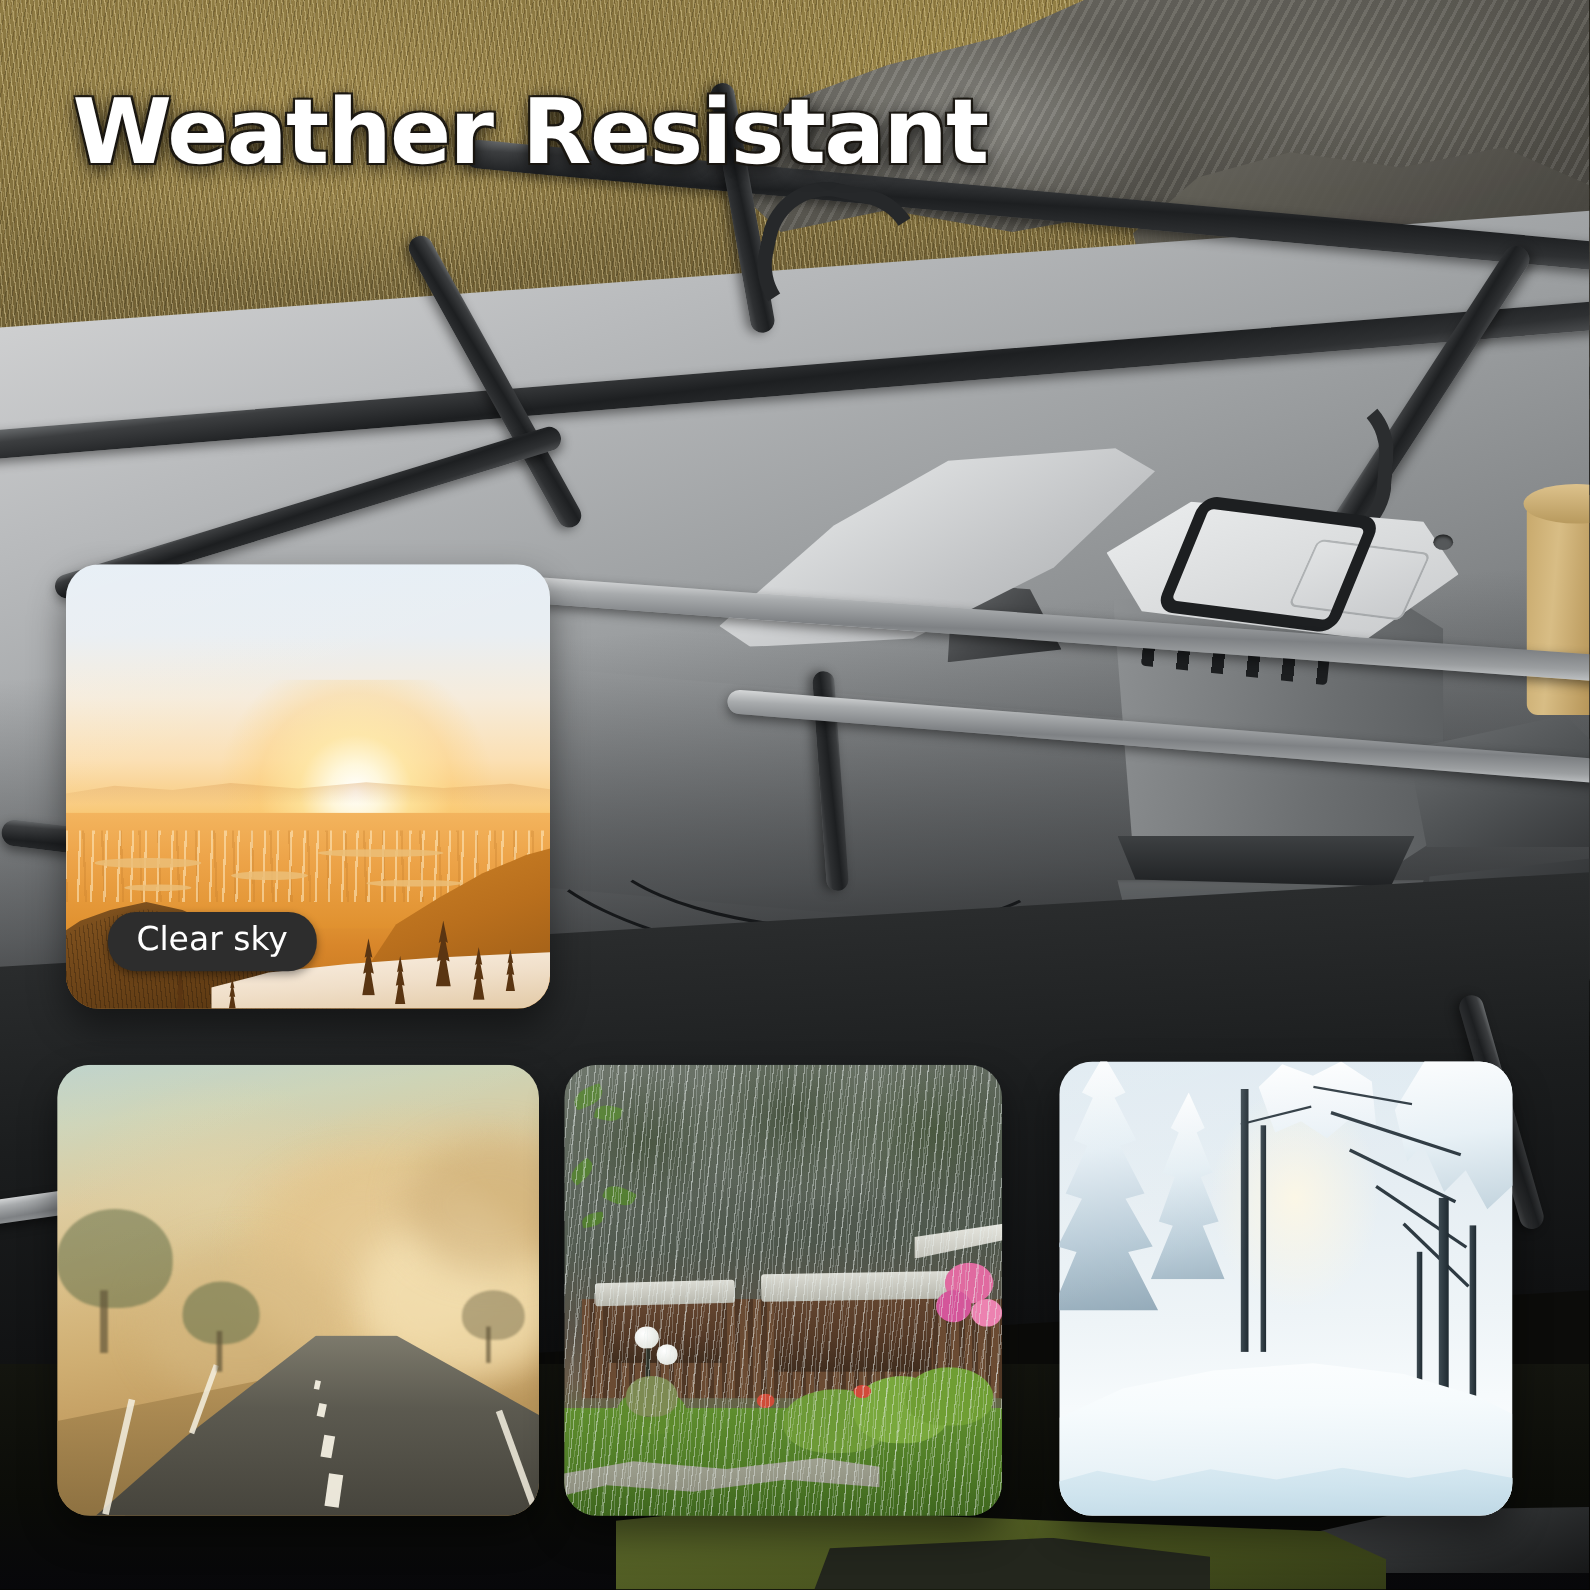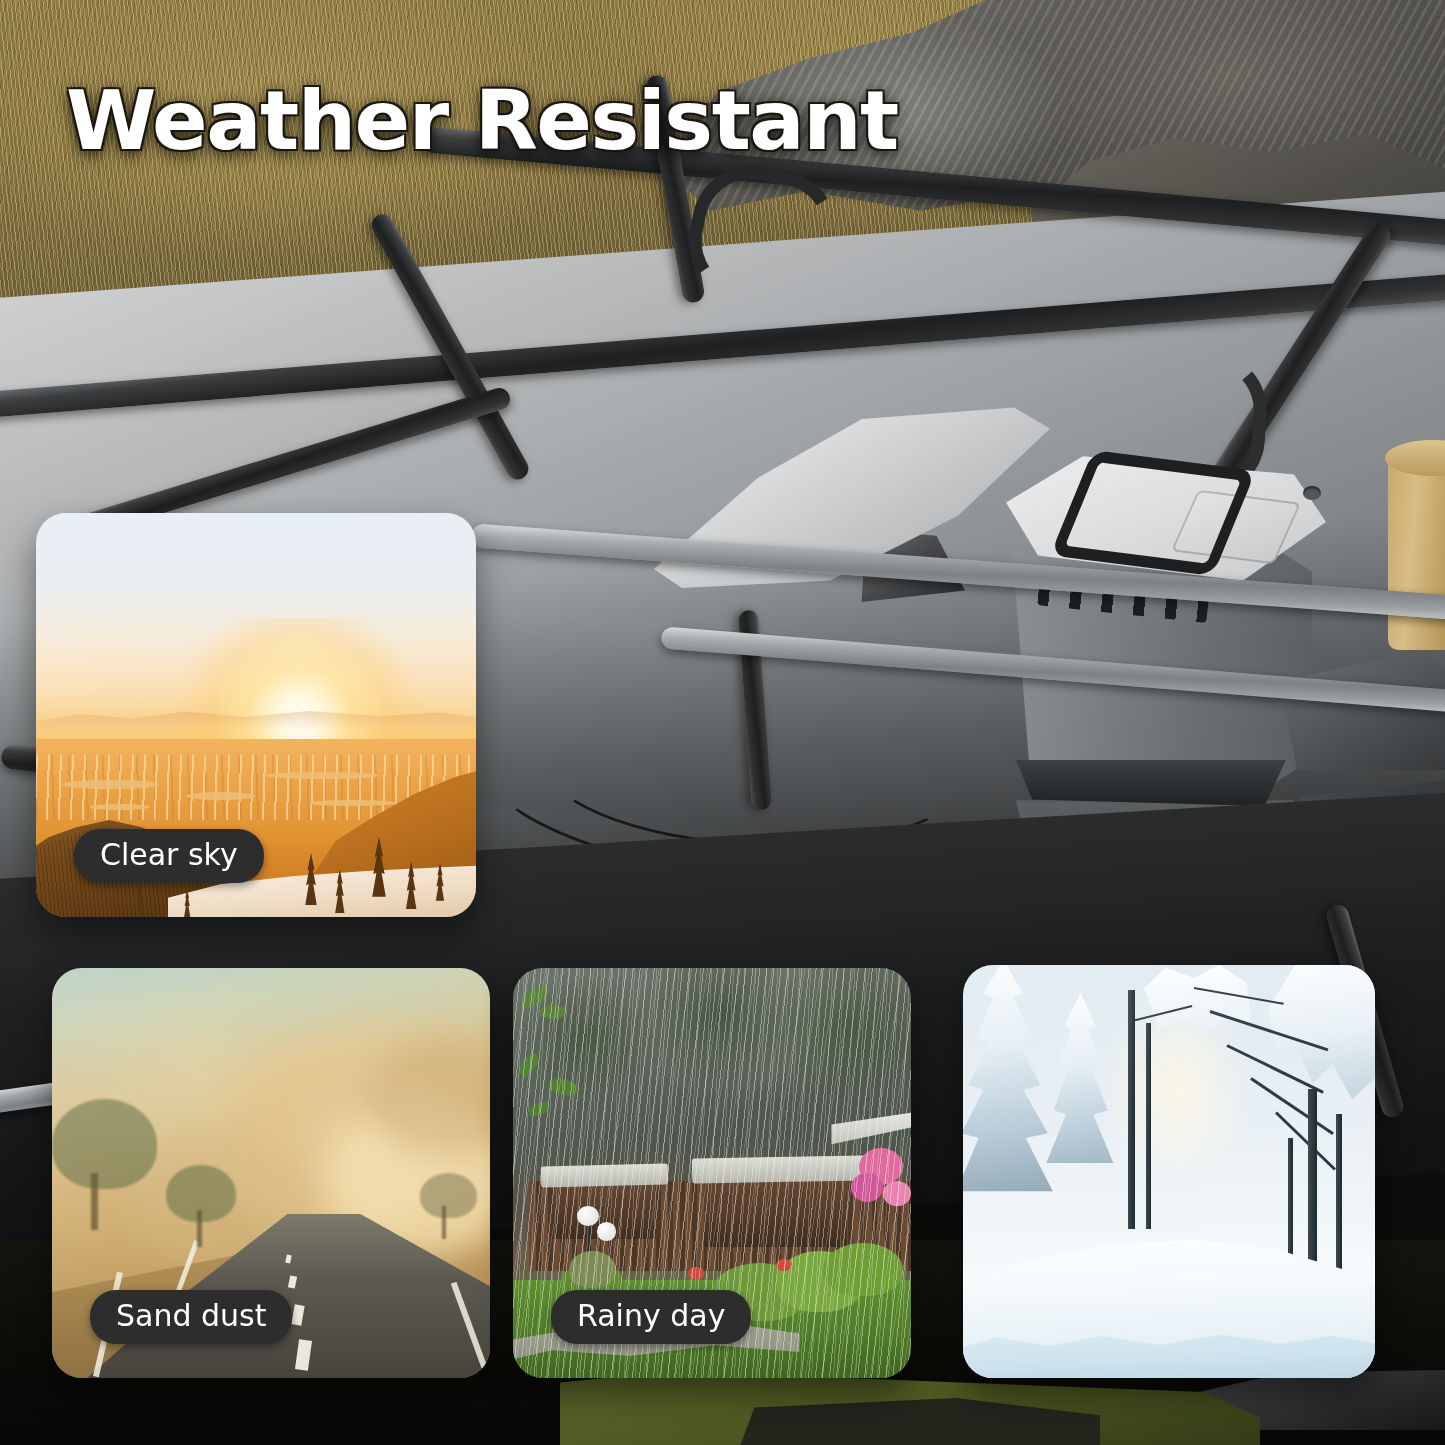--- a/index.html
+++ b/index.html
@@ -170,21 +170,21 @@
 
   
   .card{position:absolute;border-radius:30px;overflow:hidden;
     box-shadow:0 16px 34px rgba(0,0,0,.46);}
   .card-img{position:absolute;inset:0;}
   .badge{position:absolute;left:38px;bottom:34px;
     background:#2d2d2d;color:#ffffff;border-radius:26px;
     padding:11px 26px 13px;font-size:30px;line-height:1;white-space:nowrap;
     box-shadow:0 3px 8px rgba(0,0,0,.4);}
 
-  #card-clear{left:36px;top:513px;width:440px;height:404px;}
+  #card-clear{left:60px;top:513px;width:440px;height:404px;}
   #card-sand {left:52px;top:968px;width:438px;height:410px;}
   #card-rain {left:513px;top:968px;width:398px;height:410px;}
   #card-snow {left:963px;top:965px;width:412px;height:413px;}
 
   
   .sky-clear{position:absolute;inset:0;
     background:linear-gradient(180deg,#e6eef5 0%,#e9eef2 16%,#f6ecdc 30%,#fbe0b4 44%,#f8c877 56%,#f0ae4f 66%,#e59a37 76%,#d8862a 86%,#c2761f 100%);}
   .sun-glow{position:absolute;left:40%;top:26%;width:62%;height:50%;
     transform:translate(-18%,0);
     background:radial-gradient(circle at 50% 50%, rgba(255,255,255,1) 0%, rgba(255,250,225,.92) 14%, rgba(255,232,160,.7) 30%, rgba(255,205,110,.34) 52%, rgba(255,190,90,0) 74%);}
@@ -392,21 +392,20 @@
       <div class="lane-dash" style="left:54%;bottom:22%;width:7px;height:12px;transform:rotate(12deg);"></div>
       <div class="lane-dash" style="left:53.5%;bottom:28%;width:5px;height:8px;transform:rotate(12deg);"></div>
       <div class="tree-s" style="left:0%;top:32%;width:24%;height:22%;"></div>
       <div class="trunk-s" style="left:9%;top:50%;width:7px;height:14%;"></div>
       <div class="tree-s" style="left:26%;top:48%;width:16%;height:14%;"></div>
       <div class="trunk-s" style="left:33%;top:59%;width:5px;height:9%;"></div>
       <div class="tree-s" style="left:84%;top:50%;width:13%;height:11%;background:rgba(120,110,76,.5);"></div>
       <div class="trunk-s" style="left:89%;top:58%;width:4px;height:8%;"></div>
       <div class="card-sheen"></div>
     </div>
-    <div class="badge">Sand dust</div>
   </div>
 
   <div class="card" id="card-rain">
     <div class="card-img">
       <div class="rain-bg"></div>
       <div class="rain-trees"></div>
       <div class="fence"></div>
       <div class="shed" style="left:10%;top:50%;width:26%;height:16%;"></div>
       <div class="shed-roof" style="left:7%;top:48%;width:32%;height:5%;transform:rotate(-1.5deg);"></div>
       <div class="shed" style="left:48%;top:48%;width:36%;height:20%;"></div>
@@ -428,21 +427,20 @@
       <div class="lamp-post" style="left:18.6%;top:63%;width:4px;height:15%;"></div>
       <div class="bush" style="left:14%;bottom:22%;width:12%;height:9%;background:#7d8a52;"></div>
       <div class="leaf" style="left:2%;top:5%;width:7%;height:4%;transform:rotate(-22deg);"></div>
       <div class="leaf" style="left:7%;top:9%;width:6%;height:3.4%;transform:rotate(14deg);"></div>
       <div class="leaf" style="left:1%;top:22%;width:6%;height:3.4%;transform:rotate(-40deg);"></div>
       <div class="leaf" style="left:9%;top:27%;width:7%;height:4%;transform:rotate(26deg);"></div>
       <div class="leaf" style="left:4%;top:33%;width:5%;height:3%;transform:rotate(-10deg);"></div>
       <div class="rain-streaks"></div>
       <div class="card-sheen"></div>
     </div>
-    <div class="badge">Rainy day</div>
   </div>
 
   <div class="card" id="card-snow">
     <div class="card-img">
       <div class="snow-bg"></div>
       <div class="snow-trees">
         <div class="stree" style="left:-4%;top:-2%;width:30%;height:86%;
           clip-path:polygon(46% 0%,62% 14%,54% 16%,70% 32%,58% 34%,76% 52%,62% 54%,82% 72%,64% 74%,86% 96%,8% 96%,26% 74%,12% 72%,30% 54%,18% 52%,34% 34%,24% 32%,38% 16%,30% 14%);"></div>
         <div class="stree" style="left:18%;top:10%;width:22%;height:72%;
           clip-path:polygon(48% 0%,64% 16%,56% 18%,72% 36%,60% 38%,78% 58%,62% 60%,84% 84%,10% 84%,32% 60%,18% 58%,34% 38%,22% 36%,38% 18%,30% 16%);"></div>

